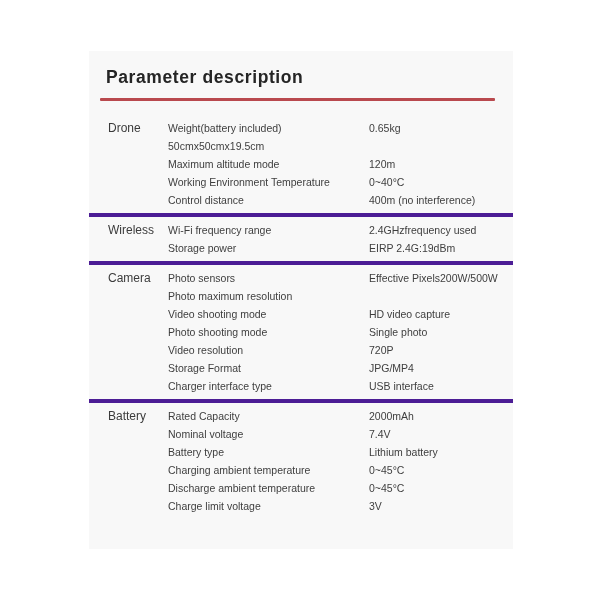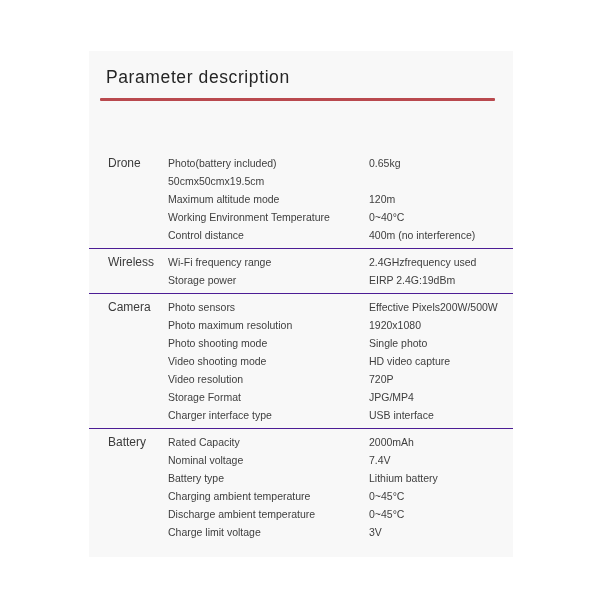--- a/index.html
+++ b/index.html
@@ -22,42 +22,41 @@
     min-height: 498px;
     background: #f8f8f8;
     box-sizing: border-box;
     padding-bottom: 8px;
   }
   .title {
     margin: 0;
     padding: 15px 0 0 17px;
     font-size: 17.5px;
     line-height: 22px;
-    font-weight: 400;
+    font-weight: 700;
     letter-spacing: 0.6px;
     color: #252525;
   }
   .accent-line {
     margin: 10px 0 0 11px;
     width: 395px;
     height: 3px;
     background: #b9494e;
     border-radius: 1px;
   }
   .spec-table {
     width: 100%;
-    margin-top: 35px;
   }
   .section {
     display: grid;
     grid-template-columns: 60px 1fr;
     padding: 4px 0 4px 19px;
   }
   .section + .section {
-    border-top: 1px solid #4c1d95;
+    border-top: 4px solid #4c1d95;
   }
   .section:first-child {
     padding-top: 18px;
   }
   .section:last-child {
     padding-bottom: 8px;
   }
   .section-name {
     font-size: 12px;
     color: #3b3b3b;
@@ -84,21 +83,21 @@
 <body>
 
 <div class="card" style="background: rgb(248, 248, 248);">
   <h1 class="title">Parameter description</h1>
   <div class="accent-line" style="background: rgb(185, 73, 78);"></div>
   <div class="spec-table" id="spec-table">
       <div class="section">
         <div class="section-name">Drone</div>
         <div class="rows">
           <div class="row">
-            <div class="param">Photo(battery included)</div>
+            <div class="param">Weight(battery included)</div>
             <div class="value">0.65kg</div>
           </div>
           <div class="row">
             <div class="value">50cmx50cmx19.5cm</div>
           </div>
           <div class="row">
             <div class="param">Maximum altitude mode</div>
             <div class="value">120m</div>
           </div>
           <div class="row">
@@ -126,29 +125,28 @@
       </div>
       <div class="section">
         <div class="section-name">Camera</div>
         <div class="rows">
           <div class="row">
             <div class="param">Photo sensors</div>
             <div class="value">Effective Pixels200W/500W</div>
           </div>
           <div class="row">
             <div class="param">Photo maximum resolution</div>
-            <div class="value">1920x1080</div>
+          </div>
+          <div class="row">
+            <div class="param">Video shooting mode</div>
+            <div class="value">HD video capture</div>
           </div>
           <div class="row">
             <div class="param">Photo shooting mode</div>
             <div class="value">Single photo</div>
-          </div>
-          <div class="row">
-            <div class="param">Video shooting mode</div>
-            <div class="value">HD video capture</div>
           </div>
           <div class="row">
             <div class="param">Video resolution</div>
             <div class="value">720P</div>
           </div>
           <div class="row">
             <div class="param">Storage Format</div>
             <div class="value">JPG/MP4</div>
           </div>
           <div class="row">

